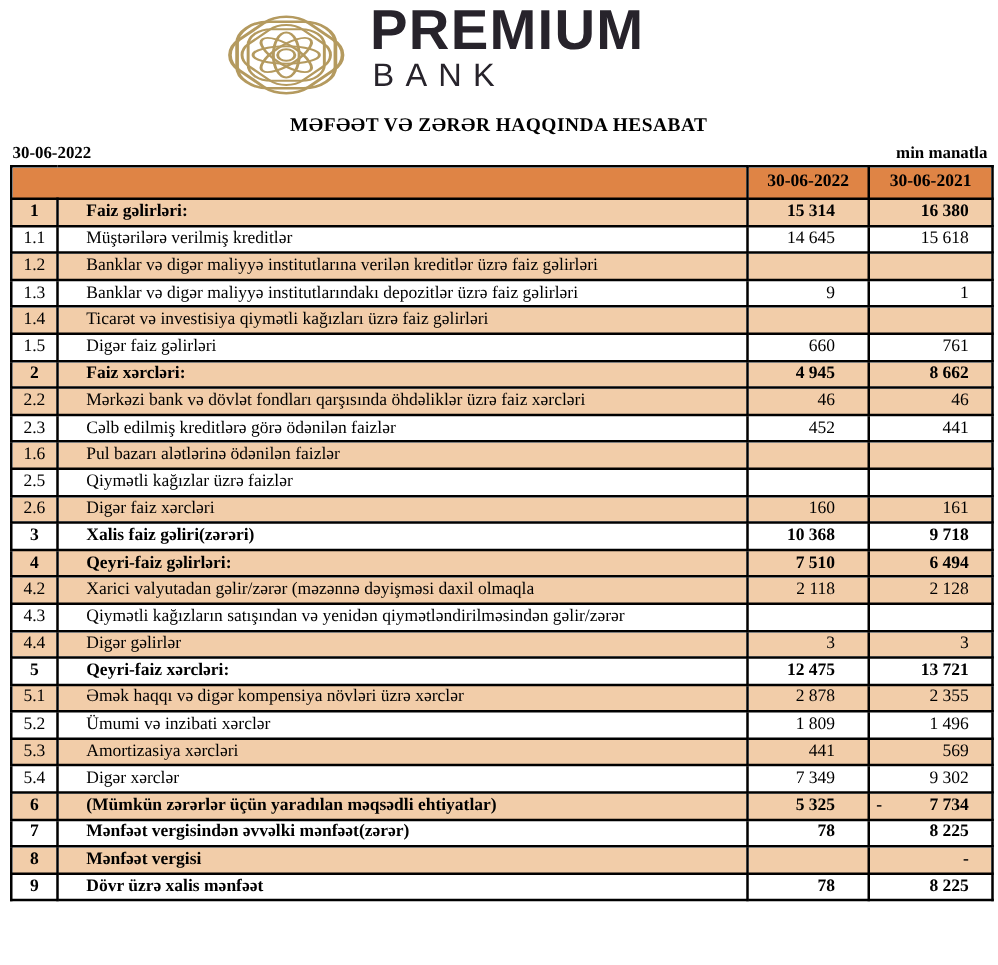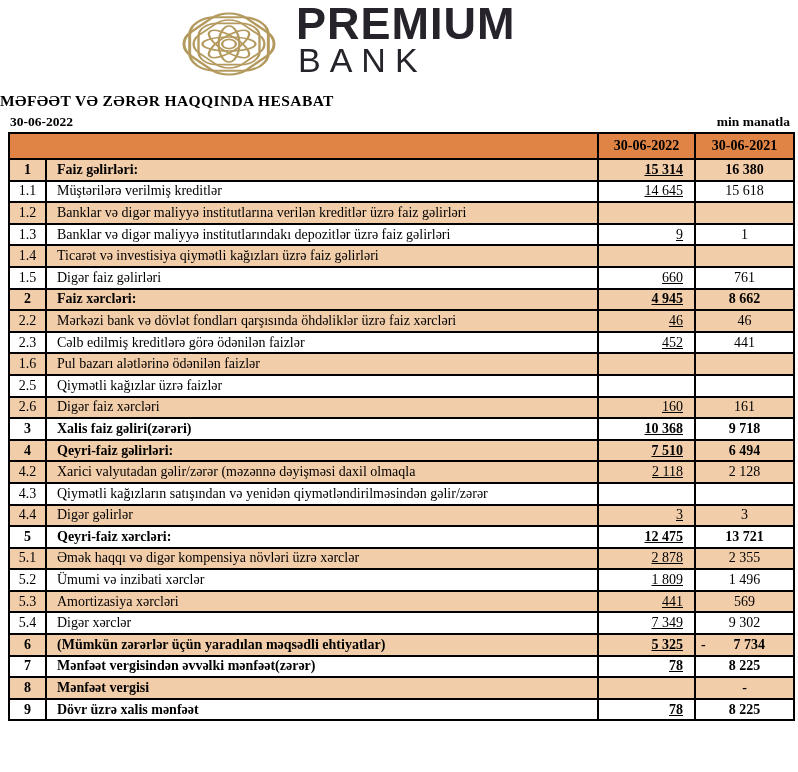--- a/index.html
+++ b/index.html
@@ -5,36 +5,36 @@
   html,body{margin:0;padding:0;background:#ffffff;}
   .page{
     position:relative;width:798px;height:772px;overflow:hidden;background:#fff;
     font-family:"Liberation Serif","DejaVu Serif",serif;color:#000;
   }
   
   .brand{display:flex;align-items:flex-start;margin:2px 0 0 170px;height:84px;}
   .brand-ornament{flex:0 0 auto;margin-top:2px;}
   .brand-text{margin-left:8px;font-family:"Liberation Sans","DejaVu Sans",sans-serif;color:var(--brand-text);}
   .brand-top{font-size:45px;font-weight:700;letter-spacing:1px;line-height:44px;}
-  .brand-bottom{font-size:34px;font-weight:400;letter-spacing:9px;line-height:28px;margin-left:2px;}
+  .brand-bottom{font-size:26px;font-weight:400;letter-spacing:9px;line-height:28px;margin-left:2px;}
   
-  .title{margin:6px 0 0 0;text-align:left;font-size:15.5px;font-weight:700;letter-spacing:.4px;}
+  .title{margin:6px 0 0 0;text-align:center;font-size:15.5px;font-weight:700;letter-spacing:.4px;}
   .meta{display:flex;justify-content:space-between;margin:4px 8px 2px 10px;font-size:13.5px;font-weight:700;}
   
   table.pl{border-collapse:collapse;table-layout:fixed;width:785px;margin:2px 0 0 8px;border:2px solid var(--border);}
   col.c-no{width:37px;}col.c-lbl{width:552px;}col.c-v1{width:97px;}col.c-v2{width:99px;}
   .pl td,.pl th{border:2px solid var(--border);overflow:hidden;white-space:nowrap;vertical-align:middle;padding:0;}
   .pl thead td,.pl thead th{height:24px;background:var(--header-bg);}
   .pl thead th{font-size:14px;font-weight:700;text-align:center;}
   .pl tbody td{height:19.6px;font-size:14px;}
   .pl td.no{text-align:center;}
-  .pl td.lbl{padding-left:10px;text-align:left;margin-top:36px;}
+  .pl td.lbl{padding-left:22px;text-align:left;margin-top:36px;}
   .pl td.v{text-align:right;}
-  .pl td.v1{padding-right:11px;text-decoration:underline;}
-  .pl td.v2{text-align:center;}
+  .pl td.v1{padding-right:26px;}
+  .pl td.v2{padding-right:18px;}
   .pl tr.shade td{background:var(--shade-bg);}
   .pl tr.bold td{font-weight:700;}
   .pl td.v .neg{float:left;padding-left:5px;}
 </style>
 </head>
 <body>
 
 <div class="page">
 
   <header class="brand">

